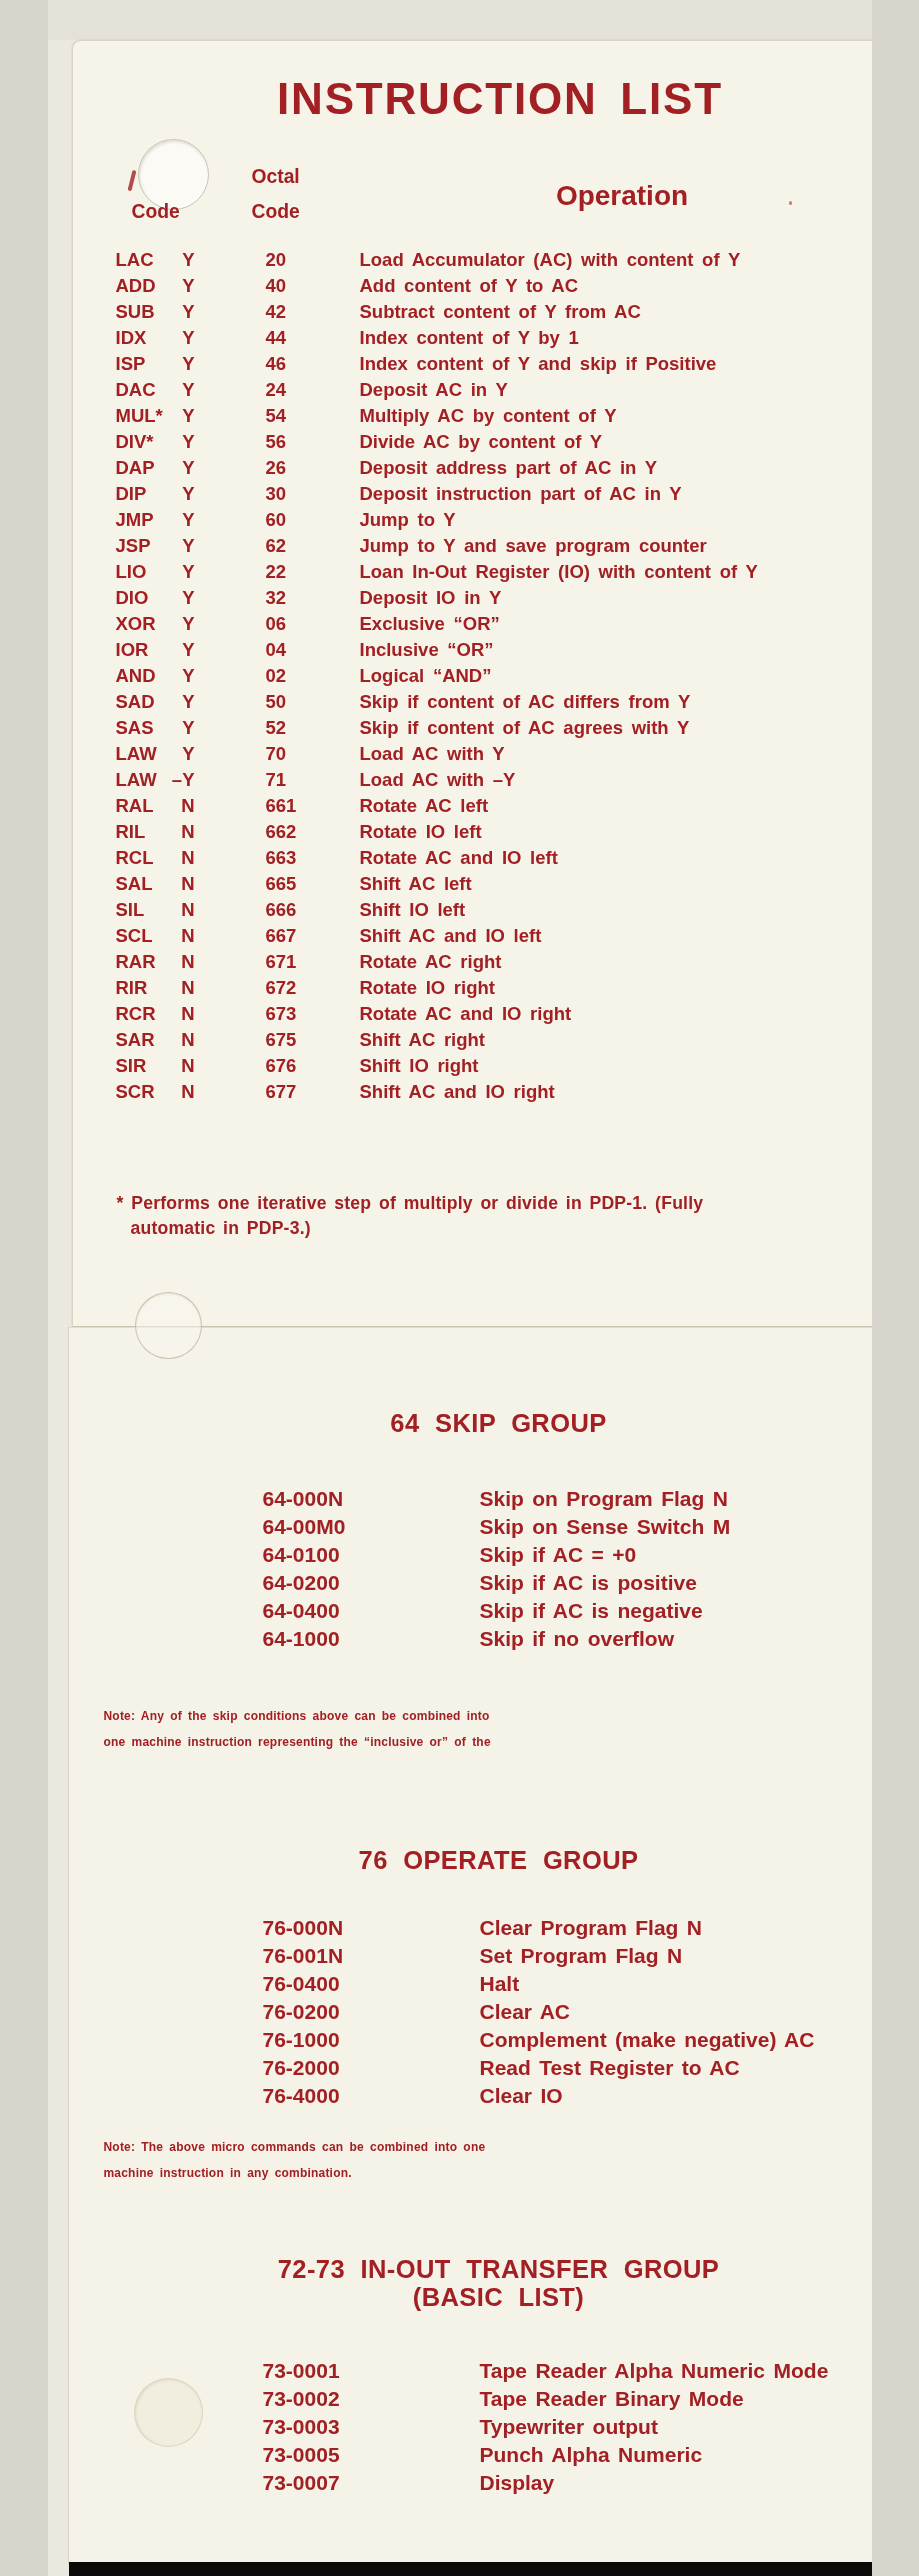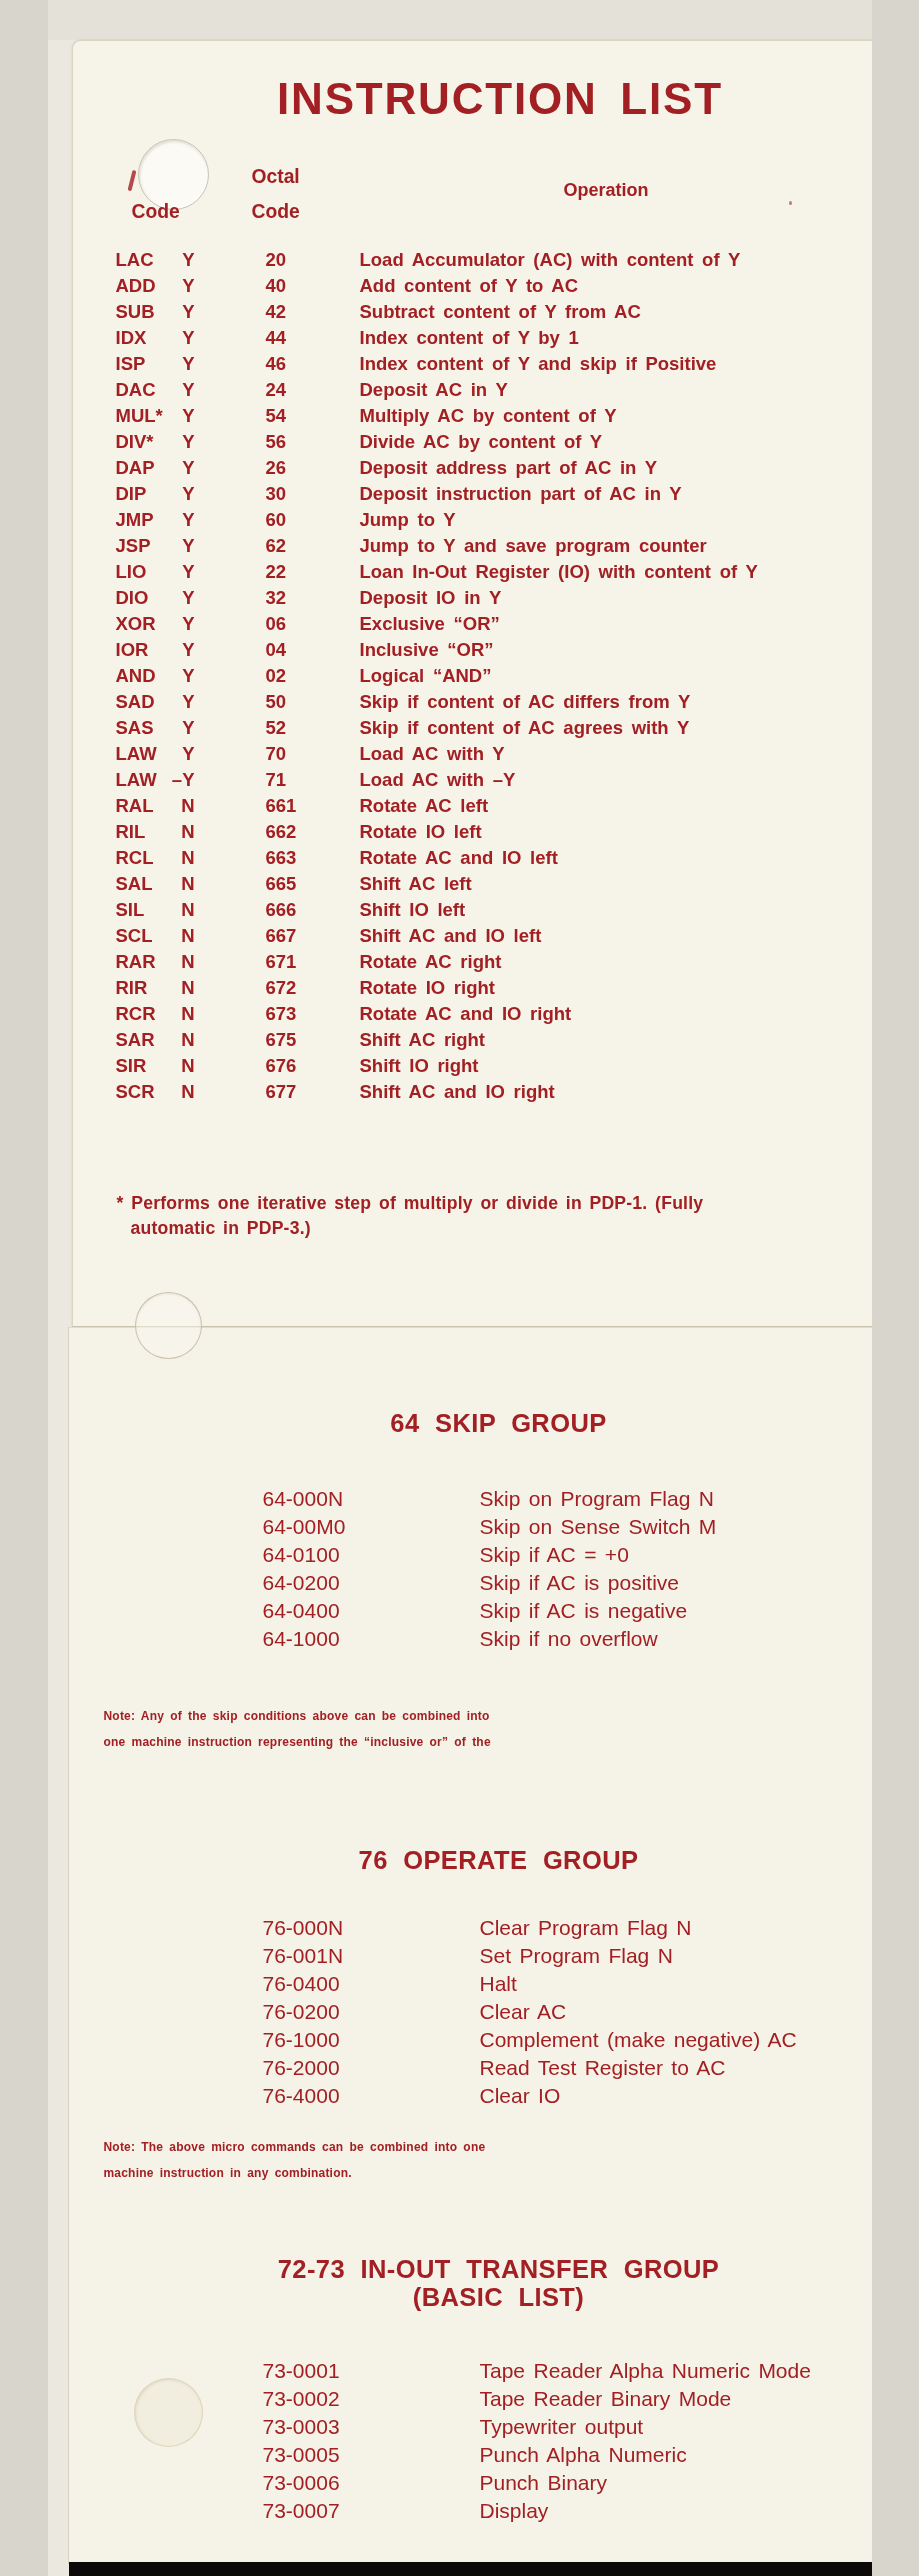--- a/index.html
+++ b/index.html
@@ -53,21 +53,21 @@
   }
   .ring-bottom{
     position:absolute;left:86px;top:2378px;width:67px;height:67px;border-radius:50%;
     border:1.8px solid rgba(208,195,160,.6);background:#f2eedf;
     box-shadow:inset 0.9px 0.9px 2.6px rgba(170,158,130,.28);
   }
   .hdr{position:absolute;font-size:19.3px;font-weight:bold;color:var(--ink);white-space:nowrap;}
   .hdr-code1{left:84px;top:201px;}
   .hdr-octal1{left:204px;top:166px;}
   .hdr-octal2{left:204px;top:201px;}
-  .hdr-op{left:488px;top:180px;width:141px;text-align:center;font-size:18px;}
+  .hdr-op{left:504px;top:180px;width:141px;text-align:center;font-size:28px;}
   .speck{position:absolute;left:741px;top:201px;width:3.5px;height:3.5px;border-radius:50%;background:var(--ink);opacity:.55;}
 
   .tbl-main{position:absolute;left:68px;top:247px;width:809px;}
   .row-m{position:relative;height:26px;line-height:26px;font-size:18.5px;font-weight:bold;color:var(--ink);word-spacing:3.5px;}
   .cm{position:absolute;top:0;white-space:nowrap;}
   .cm-code{left:0;}
   .cm-flag{left:53px;width:26px;text-align:right;}
   .cm-oct{left:150px;}
   .cm-op{left:244px;}
 
@@ -82,21 +82,21 @@
   }
   .hd-skip{top:1409px;}
   .hd-operate{top:1846px;}
   .hd-inout{top:2255px;}
   .hd-inout2{top:2283px;}
 
   .tbl-g{position:absolute;left:215px;width:633px;}
   .tbl-skip{top:1485px;}
   .tbl-operate{top:1914px;}
   .tbl-inout{top:2357px;}
-  .row-g{position:relative;height:28px;line-height:28px;font-size:21px;font-weight:normal;color:var(--ink);word-spacing:2.6px;}
+  .row-g{position:relative;height:28px;line-height:28px;font-size:21px;font-weight:bold;color:var(--ink);word-spacing:2.6px;}
   .cg{position:absolute;top:0;white-space:nowrap;}
   .cg-oct{left:0;}
   .cg-desc{left:217px;}
 
   .note{position:absolute;left:56px;font-size:12px;font-weight:bold;color:var(--ink);word-spacing:2.6px;letter-spacing:0.2px;}
   .note-skip{top:1704px;}
   .note-operate{top:2135px;}
   .note-line{height:25.5px;line-height:25.5px;white-space:nowrap;}
 </style>
 </head>
@@ -464,24 +464,20 @@
         <span class="cg cg-oct">73-0003</span>
         <span class="cg cg-desc">Typewriter output</span>
       </div>
 
 
       <div class="row-g">
         <span class="cg cg-oct">73-0005</span>
         <span class="cg cg-desc">Punch Alpha Numeric</span>
       </div>
 
-      <div class="row-g">
-        <span class="cg cg-oct">73-0006</span>
-        <span class="cg cg-desc">Punch Binary</span>
-      </div>
 
       <div class="row-g">
         <span class="cg cg-oct">73-0007</span>
         <span class="cg cg-desc">Display</span>
       </div>
     </div>
 
   <div class="ring-bottom"></div>
   <div class="black-bar"></div>
 </div>

